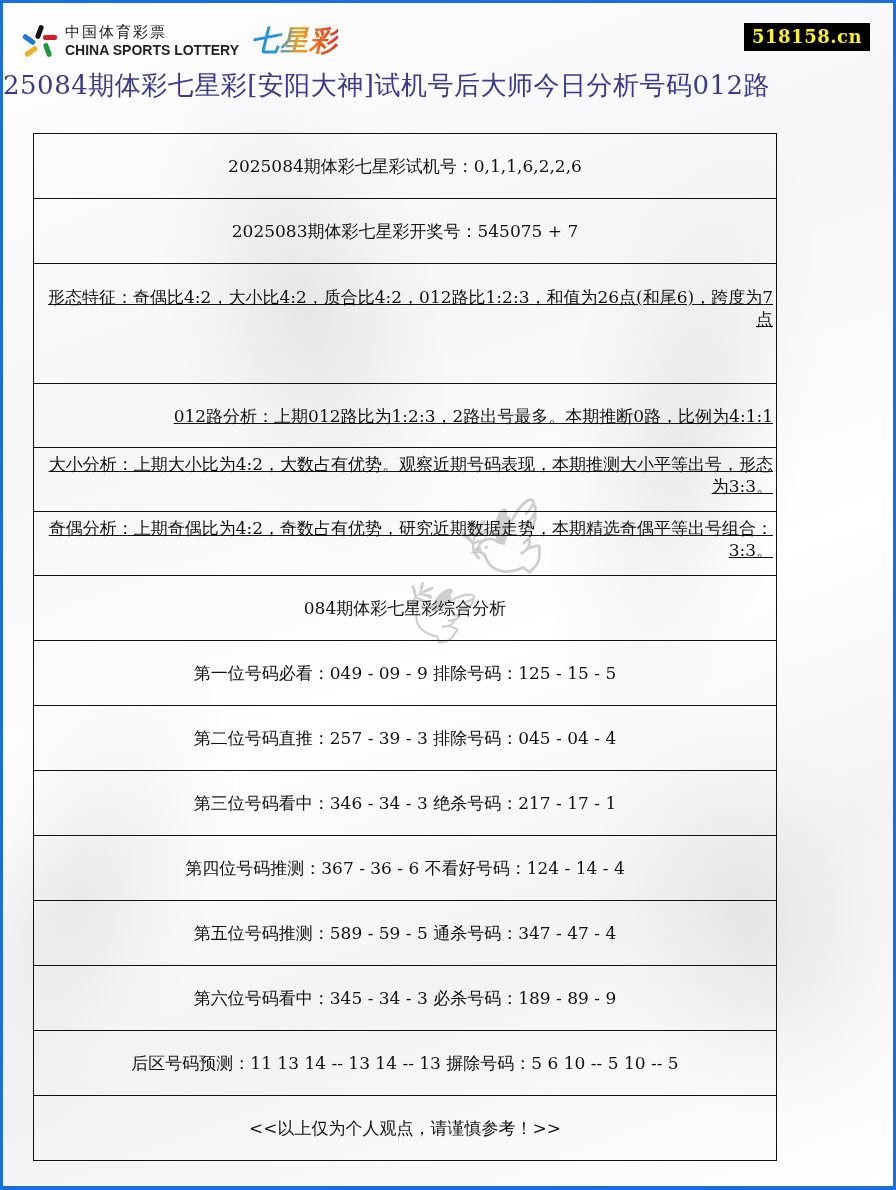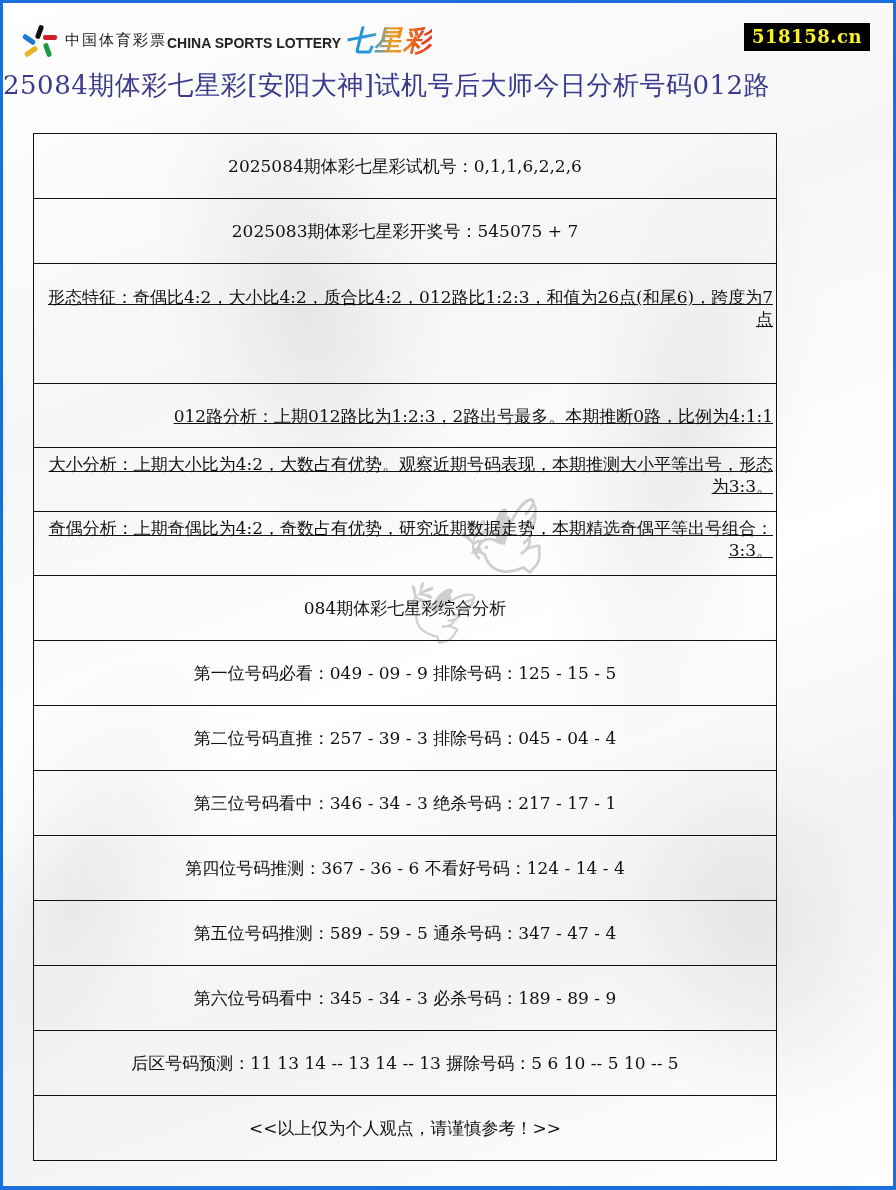--- a/index.html
+++ b/index.html
@@ -44,21 +44,21 @@
       display: flex; align-items: center;
       height: 40px;
     }
     .logo-mark { width: 38px; height: 36px; position: relative; margin-right: 6px; }
     .logo-mark span { position: absolute; display: block; border-radius: 2px; }
     .logo-mark .s1 { width: 5px; height: 14px; background: #111; left: 16px; top: 2px; transform: rotate(20deg); }
     .logo-mark .s2 { width: 14px; height: 5px; background: #d0202a; left: 22px; top: 12px; }
     .logo-mark .s3 { width: 14px; height: 5px; background: #1e7ad8; left: 1px; top: 14px; transform: rotate(35deg); }
     .logo-mark .s4 { width: 14px; height: 5px; background: #f0b020; left: 3px; top: 26px; transform: rotate(-35deg); }
     .logo-mark .s5 { width: 5px; height: 14px; background: #1a9a3a; left: 24px; top: 20px; transform: rotate(-20deg); }
-    .logo-text { display: flex; flex-direction: row; line-height: 1; margin-right: 4px; }
+    .logo-text { display: flex; flex-direction: column; line-height: 1; margin-right: 12px; }
     .logo-cn {
       font-family: "DejaVu Sans", sans-serif;
       font-size: 15px; color: #222; letter-spacing: 2px;
     }
     .logo-en {
       font-family: "Liberation Sans", sans-serif;
       font-size: 14px; font-weight: bold; color: #222; margin-top: 3px;
     }
     .logo-game {
       font-family: Liberation Serif, serif;

